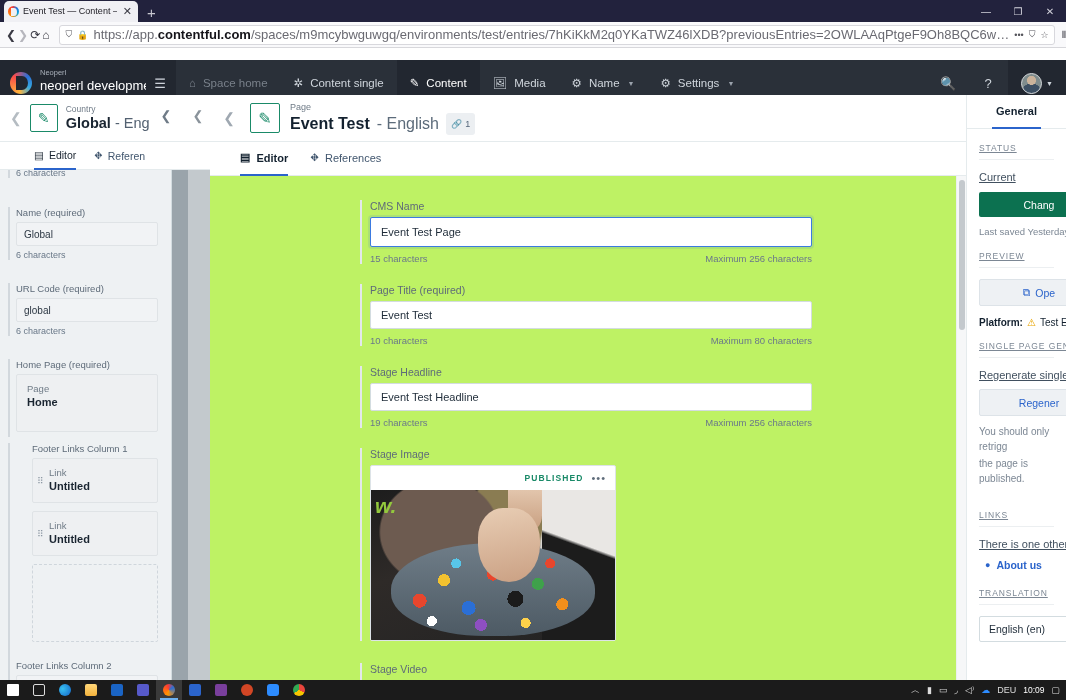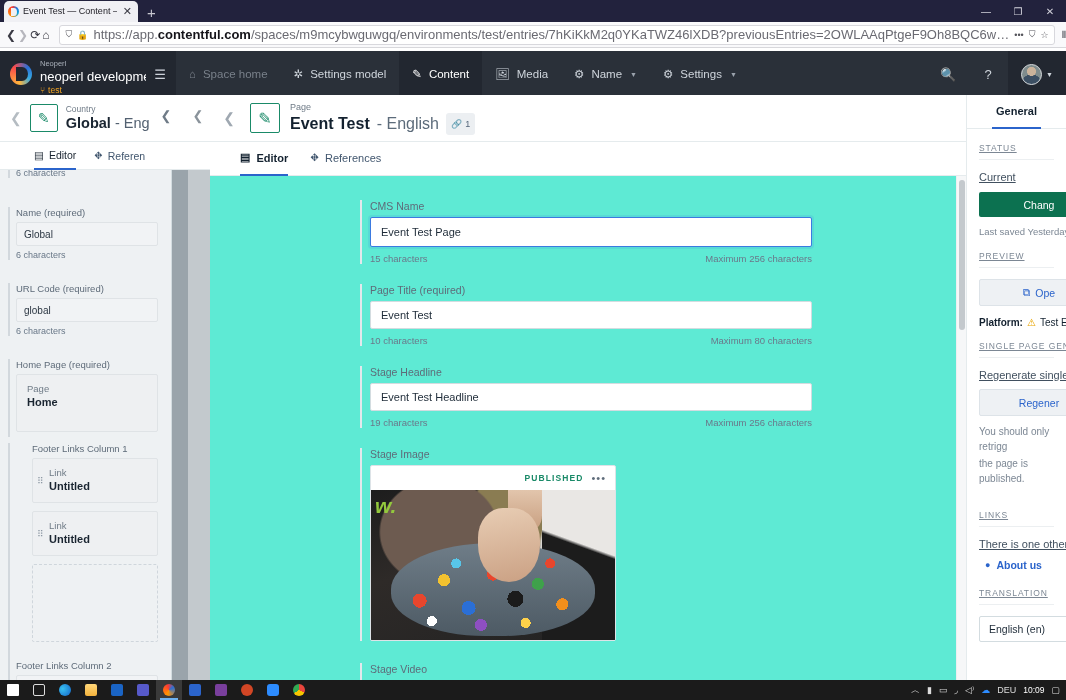--- a/index.html
+++ b/index.html
@@ -51,21 +51,21 @@
   .urlbar .ic { font-size:9px; color:#55555c; }
   .url-text { font-size:13px; color:#6a6a72; white-space:nowrap; overflow:hidden; flex:1; }
   .url-text b { color:#15141a; font-weight:700; }
   .tb-ic { width:19px; height:22px; display:flex;align-items:center;justify-content:center;
            font-size:10px;color:#3b3b44;cursor:pointer; position:relative;}
   .ext-badge{position:absolute;top:1px;right:0px;background:#1c1b22;color:#fff;font-size:6px;
      line-height:7px;padding:0 2px;border-radius:2px;}
 
   
   .cf-nav {
-    position:absolute; left:0; top:51px; width:1066px; height:46px;
+    position:absolute; left:0; top:60px; width:1066px; height:46px;
     background:#2a3039; display:flex; align-items:center;
   }
   .cf-space {
     width:176px; height:46px; background:#222730; display:flex; align-items:center;
     padding:0 10px; gap:8px; cursor:pointer;
   }
   .cf-logo { width:22px;height:22px;border-radius:50%;flex:0 0 22px;position:relative;
      background:conic-gradient(from 190deg,#ffb43b,#fa4b4b 35%,#2b6fd6 60%,#36a9e1 80%,#ffb43b);}
   .cf-logo::after{content:"";position:absolute;left:6px;top:4px;width:12px;height:14px;background:#222730;border-radius:0 50% 50% 0;}
   .cf-space-txt { flex:1; min-width:0; }
@@ -137,21 +137,21 @@
   .entry-title b{color:#13212f;font-weight:700;}
   .link-badge{background:#eceff2;border-radius:3px;font-size:9px;color:#53657a;
      padding:1px 5px;display:flex;align-items:center;gap:3px;}
 
   .entry-tabs{height:34px;border-bottom:1px solid #e5ebed;display:flex;align-items:center;
      gap:22px;padding-left:30px;background:#fff;}
   .entry-tab{font-size:11px;color:#41566e;display:flex;align-items:center;gap:6px;height:34px;
      cursor:pointer;border-bottom:2px solid transparent;}
   .entry-tab.act{color:#13212f;border-bottom-color:#2b64cb;font-weight:700;}
 
-  .form-area{position:absolute;left:0;top:81px;width:756px;height:524px;background:#5eead4;overflow:hidden;}
+  .form-area{position:absolute;left:0;top:81px;width:756px;height:524px;background:#bef264;overflow:hidden;}
   .form-inner{padding:24px 0 0 0;}
   .fld{position:relative;width:452px;margin:0 0 20px 150px;padding-left:10px;}
   .fld::before{content:"";position:absolute;left:0;top:0;width:2px;height:100%;background:#e3e8ec;}
   .flabel{font-size:10.5px;color:#5e6b79;margin-bottom:5px;}
   .finput{height:28px;border:1px solid #d3dce0;border-radius:2px;background:#fff;
      font-size:11px;color:#1e2b38;display:flex;align-items:center;padding:0 10px;cursor:text;}
   .finput.focused{border:1.6px solid #3b7ae0;box-shadow:0 0 0 2px rgba(59,122,224,.14);height:30px;}
   .fmeta{display:flex;justify-content:space-between;margin-top:6px;}
   .fmeta span{font-size:9.5px;color:#6a788a;}
 
@@ -287,21 +287,21 @@
           </span>
       </span>
       <span class="cf-burger">☰</span>
     </div>
     <div class="cf-navitem dim">
       <span>⌂</span>
       <span>Space home</span>
     </div>
     <div class="cf-navitem">
       <span>✲</span>
-      <span>Settings model</span>
+      <span>Content single</span>
     </div>
     <div class="cf-navitem active">
       <span>✎</span>
       <span>Content</span>
     </div>
     <div class="cf-navitem">
       <span>🖼</span>
       <span>Media</span>
     </div>
     <div class="cf-navitem">

